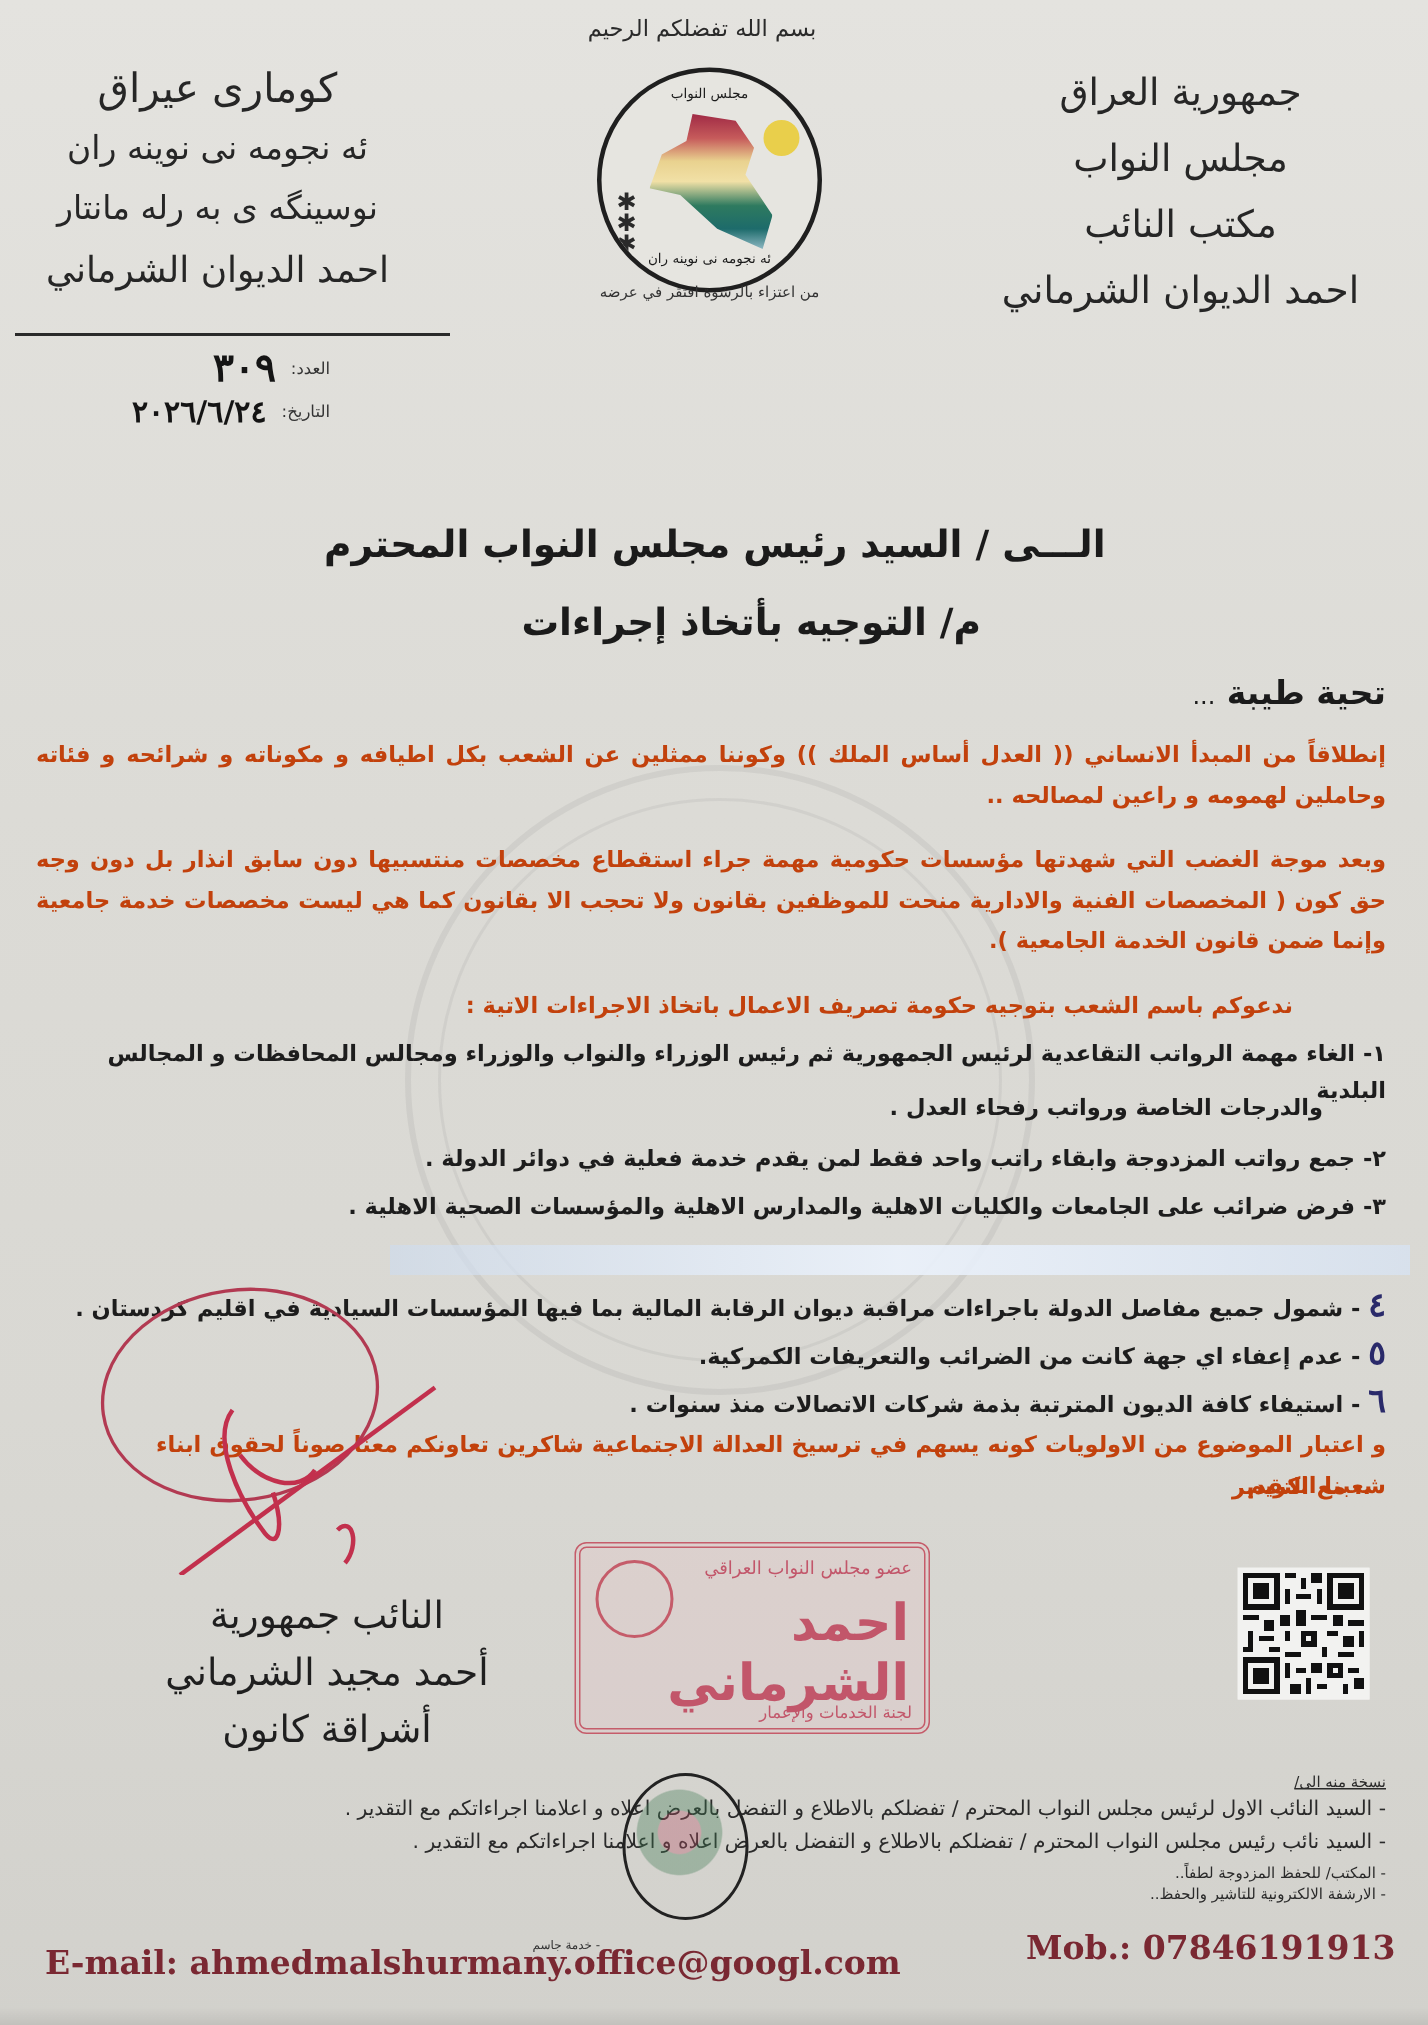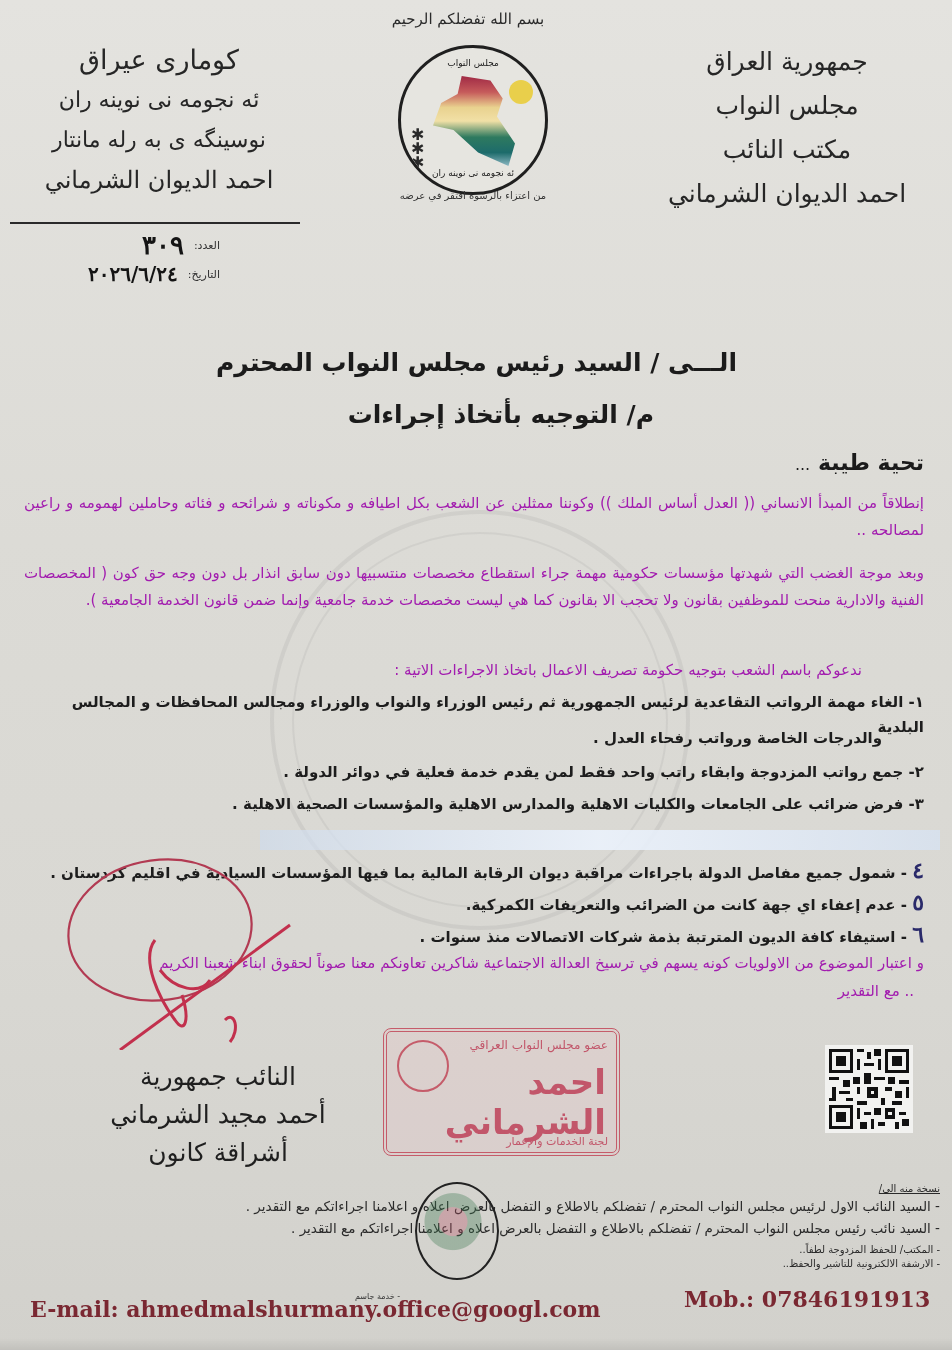--- a/index.html
+++ b/index.html
@@ -23,21 +23,21 @@
     background: linear-gradient(180deg, #a02a45 0%, #c65b5b 18%, #e9d28f 35%, #f1e0a6 50%, #2e7a5f 68%, #1d6b6b 85%, #8cb7c2 100%); }
   .logo .sun { position: absolute; right: 12px; top: 32px; width: 24px; height: 24px; border-radius: 50%; background: #e9cf4b; }
   .logo .palm { position: absolute; left: 10px; top: 80px; width: 26px; height: 60px; color: #2a2a2a; font-size: 16px; line-height: 14px; }
   .logo .logo-top { position: absolute; top: 10px; left: 0; width: 100%; text-align: center; font-size: 9px; }
   .logo .logo-bottom { position: absolute; bottom: 14px; left: 0; width: 100%; text-align: center; font-size: 9px; }
   .motto { position: absolute; left: 378px; top: 190px; width: 190px; text-align: center; font-size: 10px; color: #333; }
 
   .hdr-right { position: absolute; right: 30px; top: 40px; width: 270px; text-align: center;
     font-family: "DejaVu Serif", serif; color: #262626; }
   .hdr-right div { font-size: 25px; line-height: 44px; }
-  .hdr-left { position: absolute; left: 24px; top: 40px; width: 270px; text-align: center;
+  .hdr-left { position: absolute; left: 10px; top: 40px; width: 270px; text-align: center;
     font-family: "DejaVu Serif", serif; color: #262626; }
   .hdr-left div { font-size: 22px; line-height: 40px; }
   .hdr-left .big { font-size: 27px; }
   .hdr-left .name { font-size: 24px; }
   .hdr-rule { position: absolute; left: 10px; top: 222px; width: 290px; height: 2px; background: #2a2a2a; }
   .ref-row { position: absolute; left: 20px; width: 200px; direction: rtl; display: flex; align-items: center; gap: 10px; }
   .ref-row .lbl { font-size: 11px; color: #333; }
   .ref-row .val { font-size: 26px; font-weight: bold; color: #141414; font-family: "DejaVu Serif", serif; }
   .ref-num { top: 230px; }
   .ref-date { top: 262px; }
@@ -47,21 +47,21 @@
   .subj-line { position: absolute; right: 298px; top: 400px; font-size: 25px; font-weight: bold; }
 
   
   .watermark { position: absolute; left: 270px; top: 510px; width: 420px; height: 420px;
     border: 4px solid rgba(120,120,120,0.12); border-radius: 50%; }
   .watermark::after { content: ""; position: absolute; inset: 18px; border: 2px solid rgba(120,120,120,0.10); border-radius: 50%; }
 
   
   .greeting { position: absolute; right: 28px; top: 450px; font-size: 22px; font-weight: bold; direction: rtl; }
   .greeting .dots { font-weight: normal; font-size: 16px; }
-  .para { position: absolute; right: 28px; width: 900px; direction: rtl; font-size: 15px; line-height: 27px; text-align: justify; color: #a21caf; font-weight: 400; }
+  .para { position: absolute; right: 28px; width: 900px; direction: rtl; font-size: 15px; line-height: 27px; text-align: justify; color: #c2410c; font-weight: 700; }
   .p1 { top: 490px; }
   .p2 { top: 560px; }
   .p3 { top: 657px; right: 90px; width: 700px; }
   .item { position: absolute; direction: rtl; font-size: 15px; line-height: 25px; color: #1d1d1d; font-weight: 600; }
   .item .num { font-weight: bold; }
   .item .hand { font-family: "DejaVu Serif", serif; font-size: 22px; color: #2a2a6a; font-weight: bold; }
   .i1 { right: 28px; top: 690px; width: 880px; }
   .i1-cont { right: 70px; top: 726px; }
   .i2 { right: 28px; top: 760px; }
   .i3 { right: 28px; top: 792px; }
@@ -87,21 +87,21 @@
   .stamp .seal { position: absolute; left: 10px; top: 8px; width: 52px; height: 52px; border: 2px solid #c55c6a; border-radius: 50%; }
   .stamp .s-top { position: absolute; right: 8px; top: 6px; font-size: 12px; direction: rtl; }
   .stamp .s-name { position: absolute; right: 10px; top: 30px; font-size: 34px; font-weight: bold; letter-spacing: 2px; direction: rtl; line-height: 40px; }
   .stamp .s-bot { position: absolute; right: 8px; bottom: 4px; font-size: 11px; direction: rtl; }
 
   
   .qr { position: absolute; left: 825px; top: 1045px; width: 88px; height: 88px; background: #f2f2f0; }
   .qr svg { width: 88px; height: 88px; }
 
   
-  .cc { position: absolute; right: 12px; direction: rtl; color: #2a2a2a; }
+  .cc { position: absolute; right: 28px; direction: rtl; color: #2a2a2a; }
   .cc-title { top: 1183px; font-size: 10px; text-decoration: underline; }
   .cc-1 { top: 1198px; font-size: 13.5px; }
   .cc-2 { top: 1220px; font-size: 13.5px; }
   .cc-3 { top: 1244px; font-size: 10px; }
   .cc-4 { top: 1258px; font-size: 10px; }
   .small-seal { position: absolute; left: 415px; top: 1182px; width: 84px; height: 98px; border: 2px solid #222; border-radius: 50%;
     background: radial-gradient(circle at 45% 40%, rgba(180,80,100,0.35) 0 14px, rgba(60,120,80,0.35) 15px 28px, transparent 29px); }
   .author { position: absolute; left: 355px; top: 1292px; font-size: 8px; color: #333; direction: rtl; }
 
   

